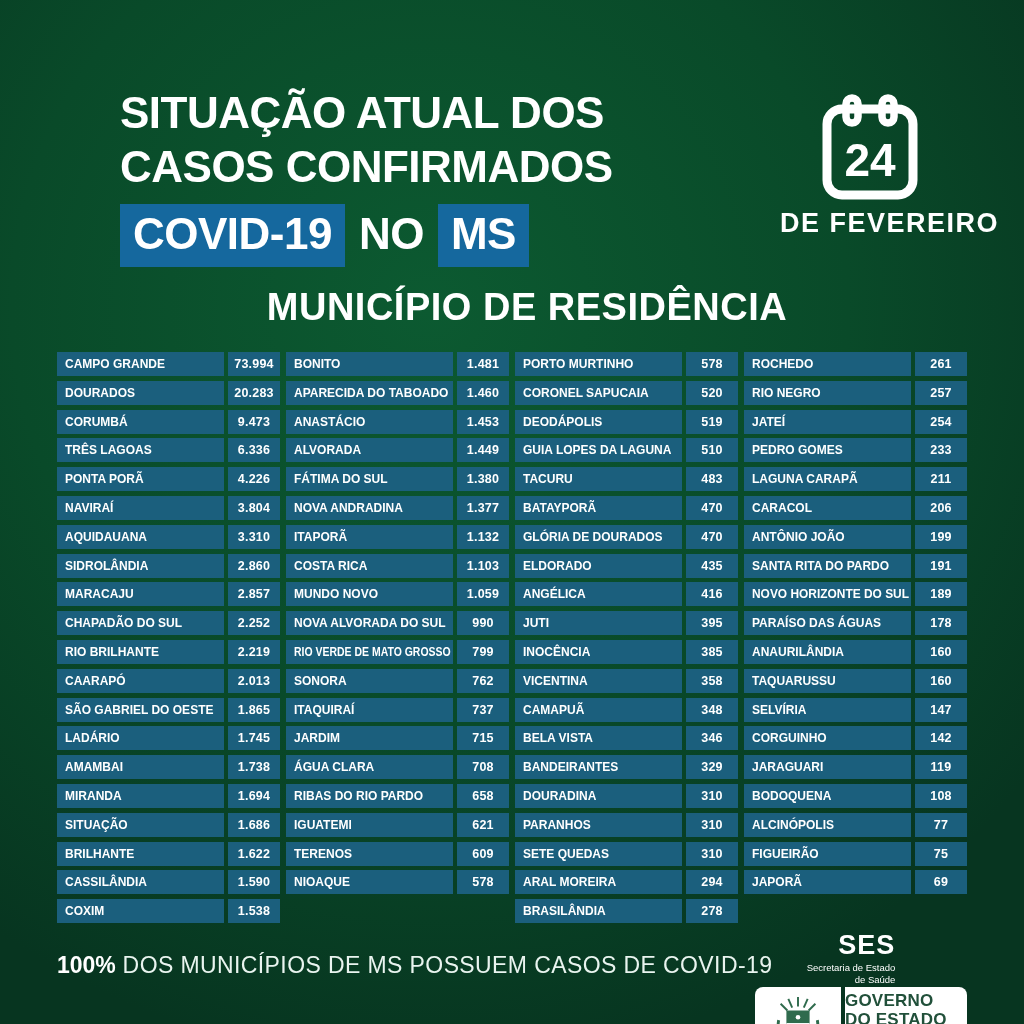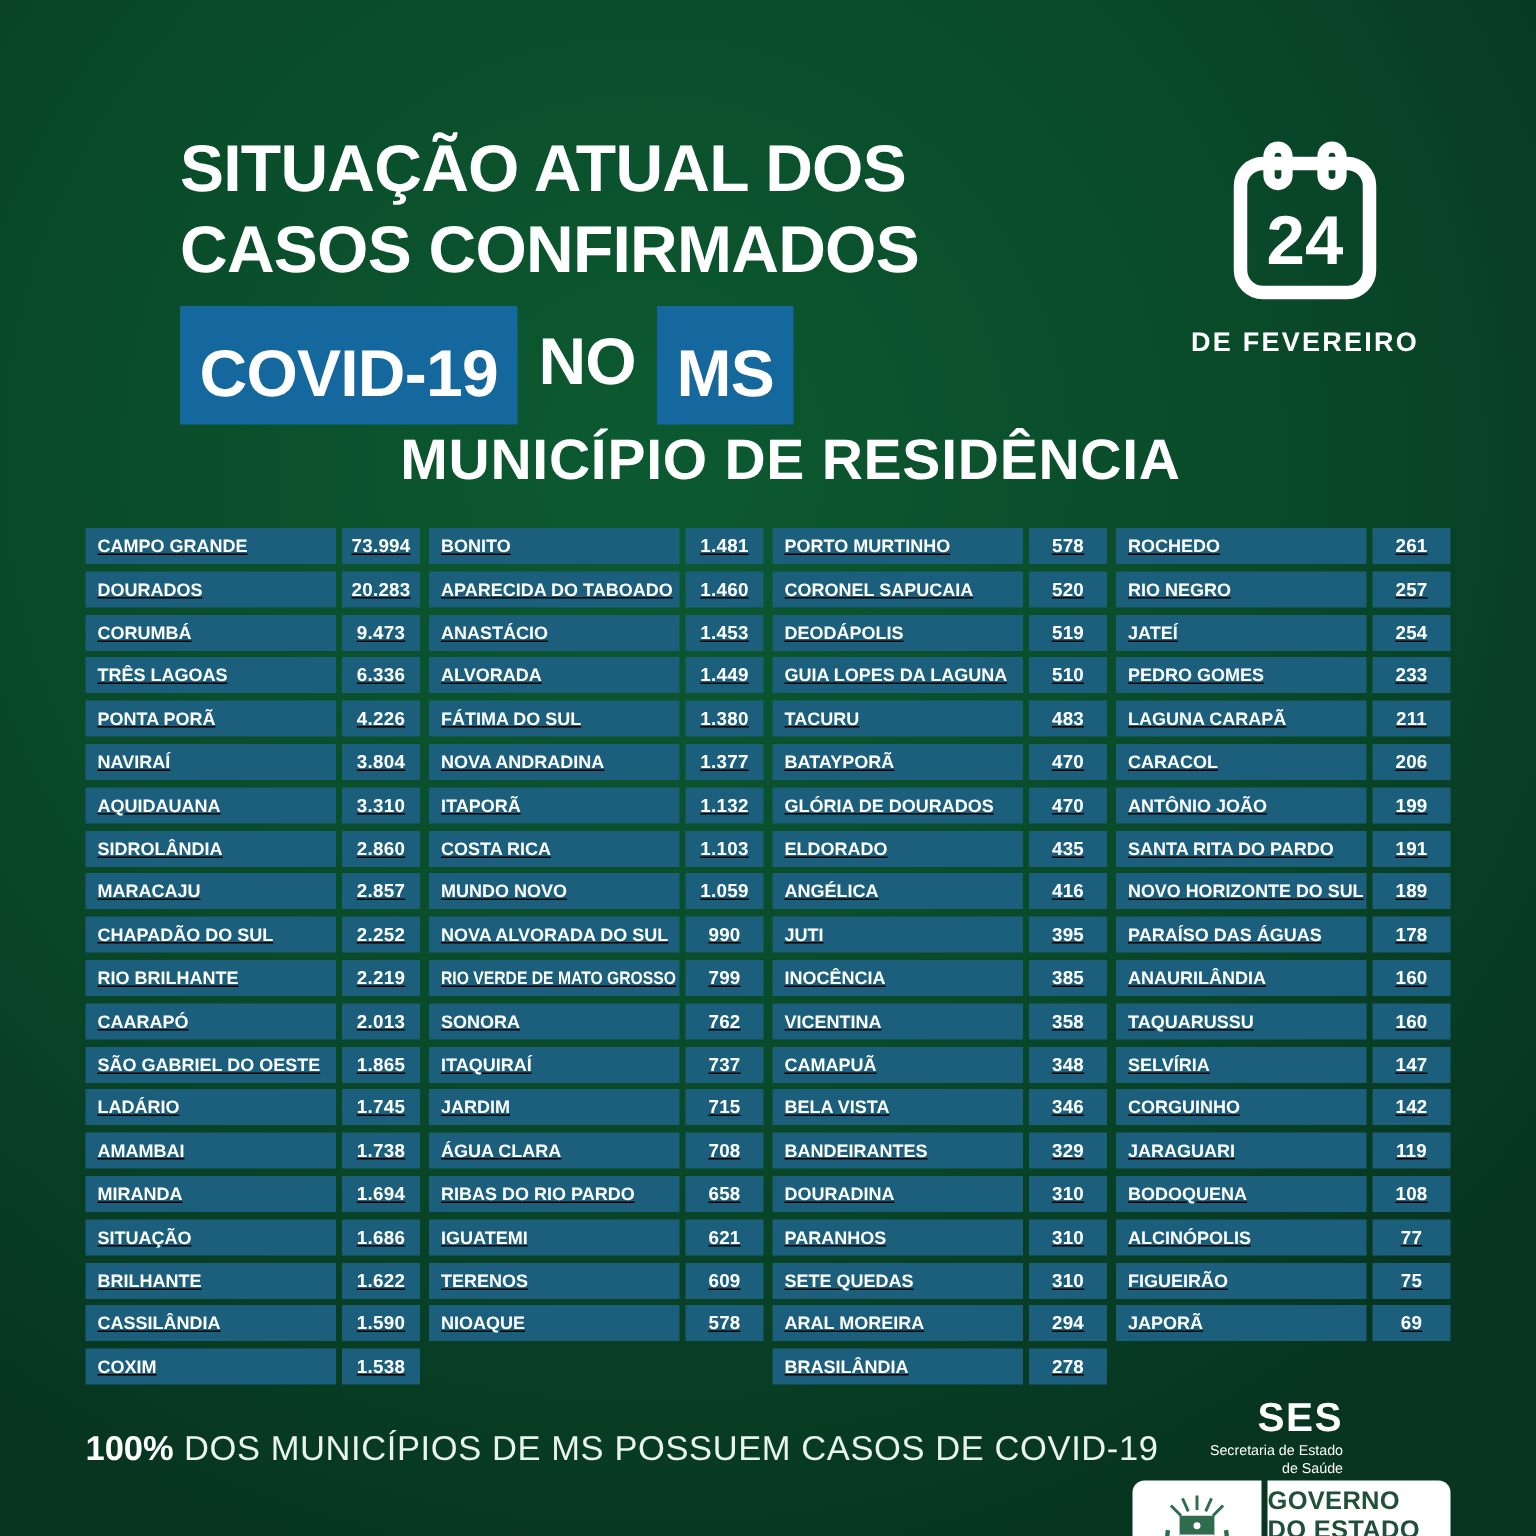--- a/index.html
+++ b/index.html
@@ -6,32 +6,32 @@
   body{font-family:"Liberation Sans", sans-serif;}
   .poster{
     position:relative;width:1024px;height:1024px;overflow:hidden;
     background:radial-gradient(circle 760px at 42% 30%, #0c5a31 0%, #094a29 55%, #073username 100%);
     background:radial-gradient(circle 760px at 42% 30%, #0c5a31 0%, #094a29 55%, #073520 100%);
   }
   
   .title-block{position:absolute;left:120px;top:86px;color:#fff;}
   .title-line{font-size:44px;font-weight:800;letter-spacing:-0.5px;line-height:54px;white-space:nowrap;}
   .title-line3{margin-top:10px;display:flex;align-items:center;}
-  .hl-box{background:#15689e;padding:19px 13px 6px;display:inline-block;}
+  .hl-box{background:#15689e;padding:3px 13px 6px;display:inline-block;}
   .title-plain{margin:0 14px;display:inline-block;padding:3px 0 6px;}
   .date-block{position:absolute;right:64px;top:92px;width:180px;text-align:center;color:#fff;}
   .cal-svg{display:block;margin:0 auto;}
   .cal-svg text{font-family:"Liberation Sans", sans-serif;font-weight:800;}
-  .date-month{margin-top:14px;font-size:18px;font-weight:800;letter-spacing:1.5px;white-space:nowrap;}
+  .date-month{margin-top:4px;font-size:27px;font-weight:800;letter-spacing:1.5px;white-space:nowrap;}
   
   .section-title{position:absolute;top:286px;left:15px;width:100%;text-align:center;
     color:#fff;font-size:38px;font-weight:800;letter-spacing:0.5px;}
   
   .muni-grid{position:absolute;left:57px;right:57px;top:352px;display:grid;
-    grid-template-columns:repeat(4,1fr);column-gap:6px;text-decoration:underline;}
+    grid-template-columns:repeat(4,1fr);column-gap:6px;}
   .muni-col{display:flex;flex-direction:column;row-gap:4.8px;}
   .muni-row{display:grid;grid-template-columns:1fr 52px;column-gap:4px;height:24px;}
   .cell{background:#1b5f7d;color:#fff;display:flex;align-items:center;}
   .cell-name{padding-left:8px;font-size:12px;font-weight:800;overflow:hidden;}
   .cell-name span{white-space:nowrap;transform-origin:left center;display:inline-block;}
   .cell-value{justify-content:center;font-size:12.5px;font-weight:800;letter-spacing:0.2px;}
   
   .footer-stat{position:absolute;left:57px;top:952px;font-size:23px;color:#e9f4ef;white-space:nowrap;}
   .footer-stat .stat-bold{font-weight:800;color:#ffffff;}
   .footer-stat .stat-rest{font-weight:400;letter-spacing:0.4px;}

